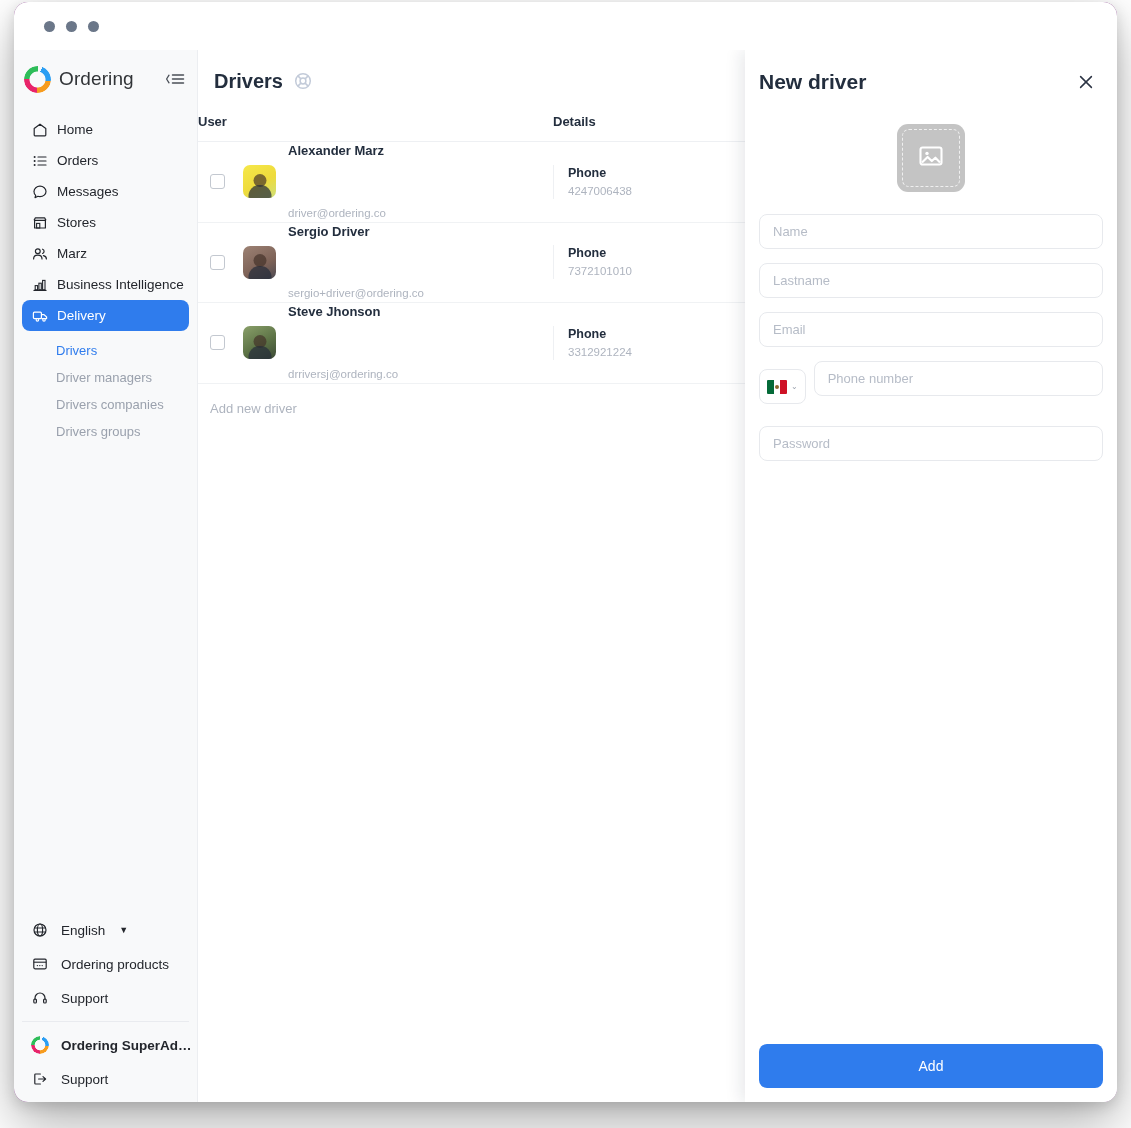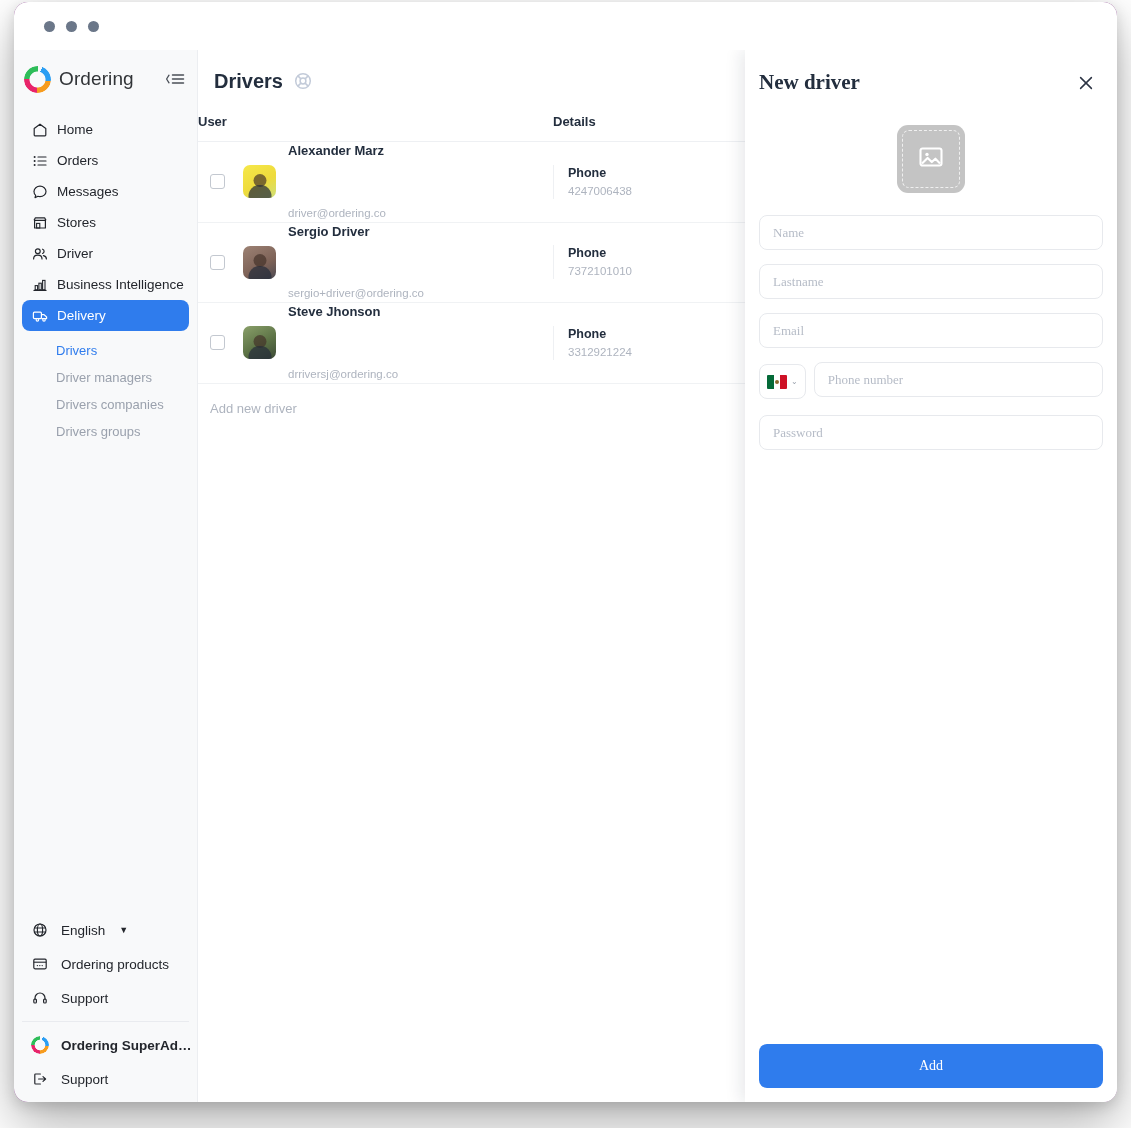--- a/index.html
+++ b/index.html
@@ -238,21 +238,20 @@
   
   .panel {
     position: absolute;
     right: 0; top: 0; bottom: 0;
     width: 372px;
     background: #ffffff;
     box-shadow: -4px 0 16px rgba(20,30,50,0.10);
     display: flex;
     flex-direction: column;
     z-index: 5;
-    font-family: Liberation Serif, serif;
   }
   .panel-head {
     display: flex;
     align-items: center;
     padding: 20px 22px 6px 14px;
   }
   .panel-title {
     font-size: 21px; font-weight: bold; color: #232e3e;
     flex: 1;
   }
@@ -308,21 +307,21 @@
     position: relative;
     flex: 0 0 20px;
   }
   .flag::after {
     content:''; position:absolute; left:50%; top:50%;
     width:4px; height:4px; border-radius:50%;
     transform: translate(-50%,-50%);
     background: #8a6a2f;
   }
   .flag-caret { font-size: 8px; color: #9aa1ad; }
-  .phone-row .field { margin-bottom: 4px; flex: 1; }
+  .phone-row .field { margin-bottom: 16px; flex: 1; }
 
   .panel-foot { padding: 14px; }
   .add-btn {
     width: 100%;
     height: 44px;
     background: #2f7ced;
     color: #fff;
     border: none;
     border-radius: 8px;
     font-size: 14px;
@@ -399,21 +398,21 @@
         </div>
 
         <div class="nav-item">
           <span class="nicon">
             <svg width="16" height="16" viewBox="0 0 16 16" fill="none">
               <circle cx="5.8" cy="5.2" r="2.4" stroke="currentColor" stroke-width="1.2"></circle>
               <path d="M1.6 13c0-2.3 1.9-3.8 4.2-3.8S10 10.7 10 13" stroke="currentColor" stroke-width="1.2" stroke-linecap="round"></path>
               <path d="M10.6 3.2a2.3 2.3 0 010 4.3M11.4 9.6c1.8.3 3 1.6 3 3.4" stroke="currentColor" stroke-width="1.2" stroke-linecap="round"></path>
             </svg>
           </span>
-          <span>Driver</span>
+          <span>Marz</span>
         </div>
 
         <div class="nav-item">
           <span class="nicon">
             <svg width="16" height="16" viewBox="0 0 16 16" fill="none">
               <path d="M2 13.4h12" stroke="currentColor" stroke-width="1.2" stroke-linecap="round"></path>
               <rect x="3.2" y="8.6" width="2.4" height="4.2" stroke="currentColor" stroke-width="1.1"></rect>
               <rect x="6.9" y="6.2" width="2.4" height="6.6" stroke="currentColor" stroke-width="1.1"></rect>
               <rect x="10.6" y="3.4" width="2.4" height="9.4" stroke="currentColor" stroke-width="1.1"></rect>
             </svg>

